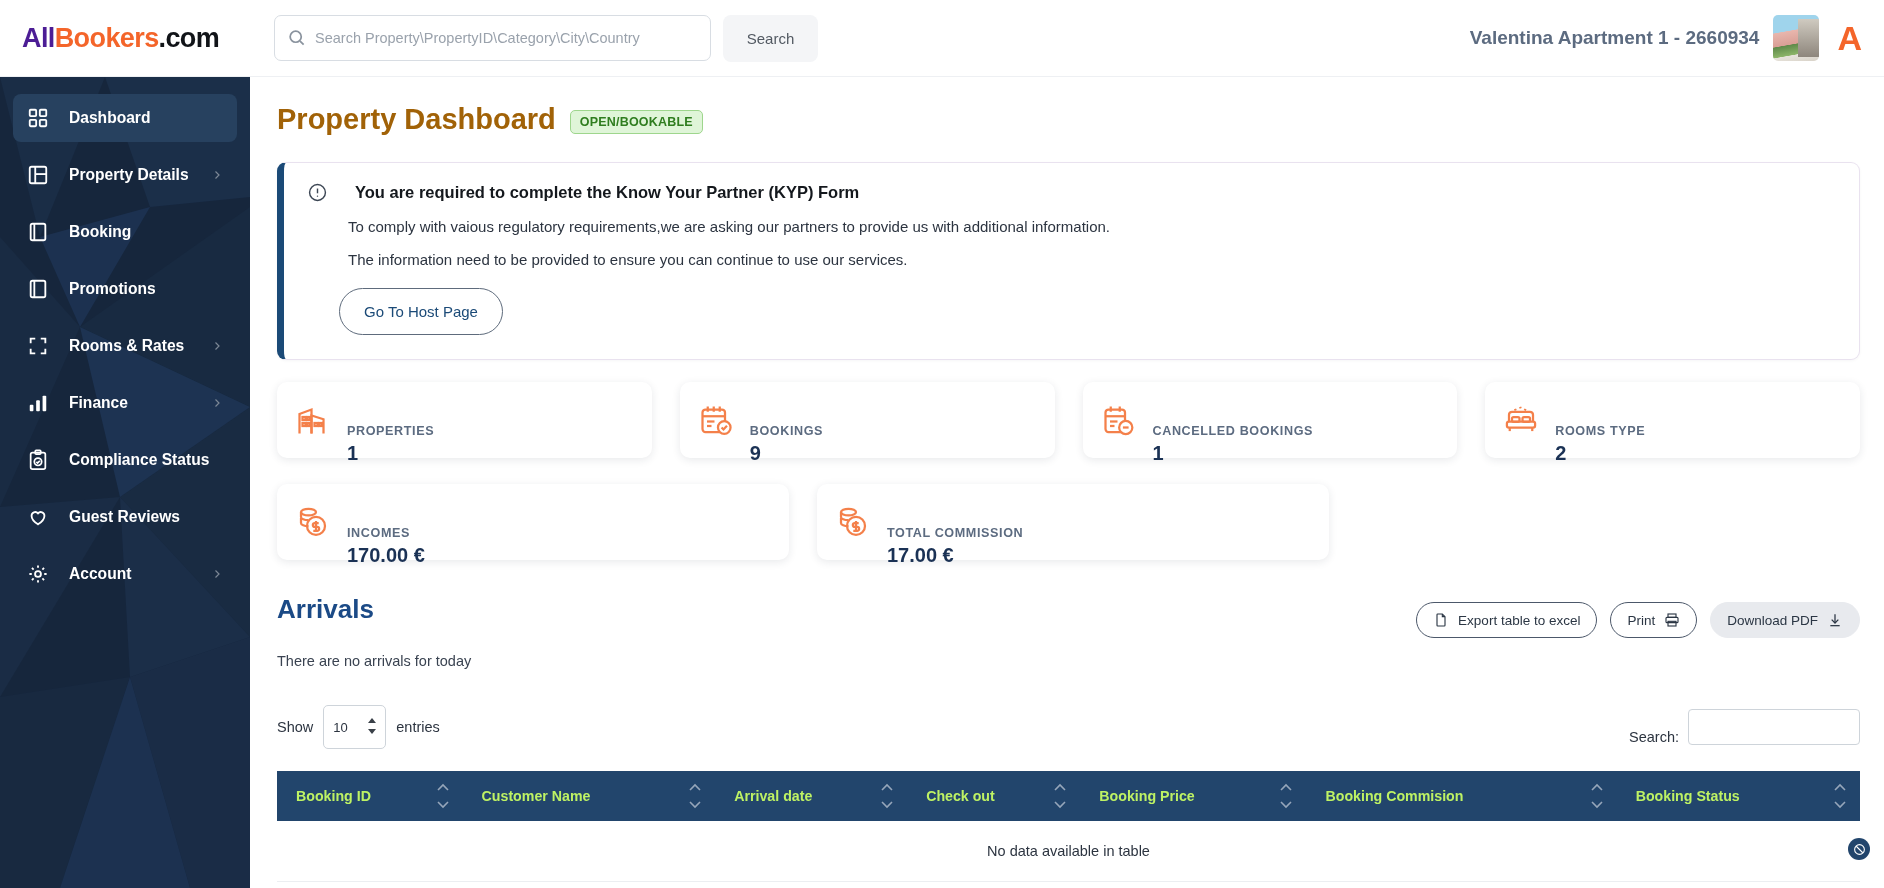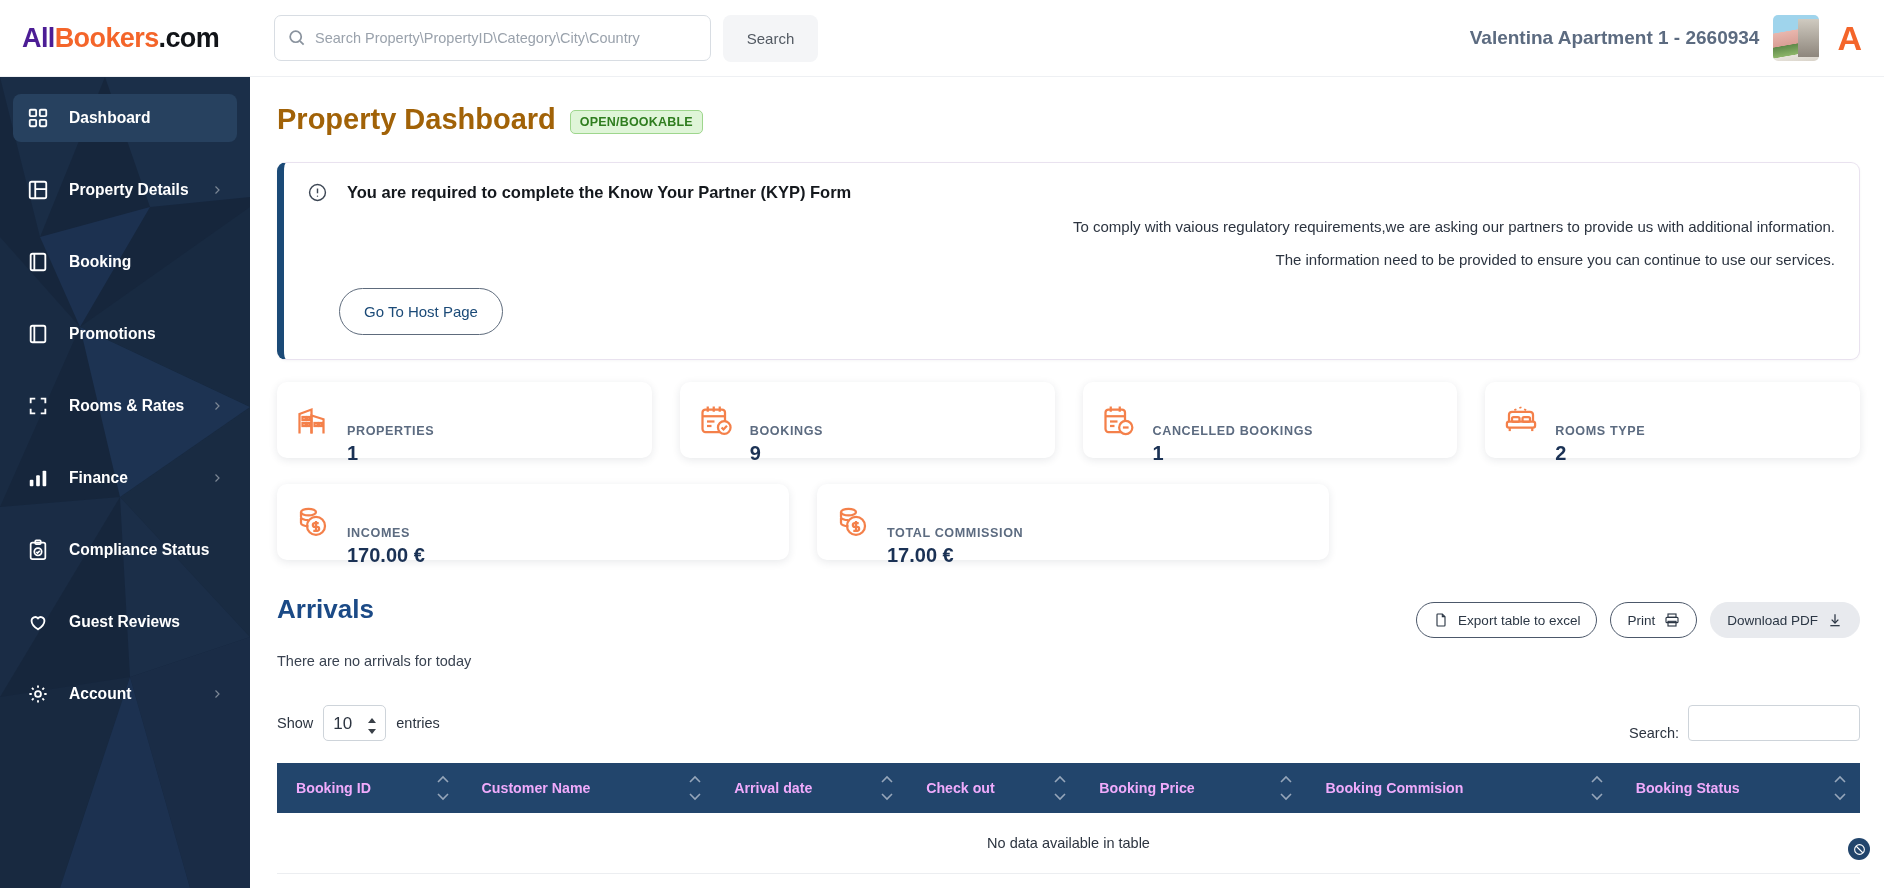--- a/index.html
+++ b/index.html
@@ -88,21 +88,21 @@
     width: 250px; flex: 0 0 250px;
     background: #16263c;
     position: relative;
     overflow: hidden;
     padding-top: 17px;
   }
   .sidebar .poly { position: absolute; inset: 0; z-index: 0; }
   .nav { position: relative; z-index: 1; }
   .nav-item {
     height: 48px;
-    margin: 0 13px 24px 13px;
+    margin: 0 13px 9px 13px;
     border-radius: 8px;
     display: flex; align-items: center;
     padding: 0 14px;
     cursor: pointer;
     color: #ffffff;
   }
   .nav-item.active { background: #27415f; }
   .nav-ico {
     width: 22px; height: 22px; flex: 0 0 22px;
     display: flex; align-items: center; justify-content: center;
@@ -139,24 +139,24 @@
   
   .alert {
     margin-top: 26px;
     border: 1px solid #e9e2ef;
     border-left: 7px solid #1b4a77;
     border-radius: 9px;
     background: #fff;
     padding: 20px 24px 24px 24px;
     box-shadow: 0 1px 3px rgba(20,30,50,.04);
   }
-  .alert-title-row { display: flex; align-items: center; gap: 20px; }
+  .alert-title-row { display: flex; align-items: center; gap: 28px; }
   .alert-ico { width: 19px; height: 19px; color: #3c4654; flex: 0 0 19px; }
   .alert-title { font-size: 16.5px; font-weight: bold; color: #14181d; }
-  .alert-line { font-size: 15px; color: #2c3440; margin-top: 16px; margin-left: 31px; text-align: right; }
+  .alert-line { font-size: 15px; color: #2c3440; margin-top: 16px; margin-left: 40px; }
   .alert-btn {
     margin-top: 20px; margin-left: 31px;
     background: #fff; color: #1b4a77;
     border: 1px solid #5e6b7c; border-radius: 24px;
     padding: 14px 24px; font-size: 15px; cursor: pointer;
     font-family: "Liberation Sans", sans-serif;
   }
 
   
   .stats-row { display: flex; gap: 0; margin-top: 22px; }
@@ -205,23 +205,23 @@
   .tbtn svg { width: 16px; height: 16px; }
 
   
   .table-controls {
     margin-top: 36px;
     display: flex; align-items: center;
   }
   .show-entries { display: flex; align-items: center; gap: 10px; font-size: 14.5px; color: #2c3440; }
   .sel-wrap { position: relative; }
   .entries-select {
-    width: 63px; height: 36px;
+    width: 63px; height: 44px;
     border: 1px solid #ced4da; border-radius: 5px;
-    font-size: 17px; color: #2c3440; background: #fff;
+    font-size: 13px; color: #2c3440; background: #fff;
     padding-left: 9px;
     appearance: none; -webkit-appearance: none;
     font-family: "Liberation Sans", sans-serif; cursor: pointer;
   }
   .sel-arrows {
     position: absolute; right: 9px; top: 12px;
     width: 10px; height: 18px; pointer-events: none; color: #3a4048;
   }
   .search-group { margin-left: auto; display: flex; align-items: flex-end; gap: 9px; }
   .search-group label { font-size: 14.5px; color: #2c3440; }
@@ -229,21 +229,21 @@
     width: 172px; height: 36px;
     border: 1px solid #ced4da; border-radius: 4px;
     background: #fff; padding: 0 8px;
     font-family: "Liberation Sans", sans-serif; font-size: 14px;
   }
 
   
   .data-table { width: 100%; margin-top: 22px; border-collapse: collapse; }
   .data-table thead th {
     background: #22456c;
-    color: #f0abfc;
+    color: #bef264;
     font-size: 14.2px; font-weight: bold;
     text-align: left;
     padding: 17px 0 17px 19px;
     position: relative;
     white-space: nowrap;
   }
   .sorter {
     position: absolute; right: 14px; top: 50%;
     transform: translateY(-50%);
     width: 12px; height: 26px;

